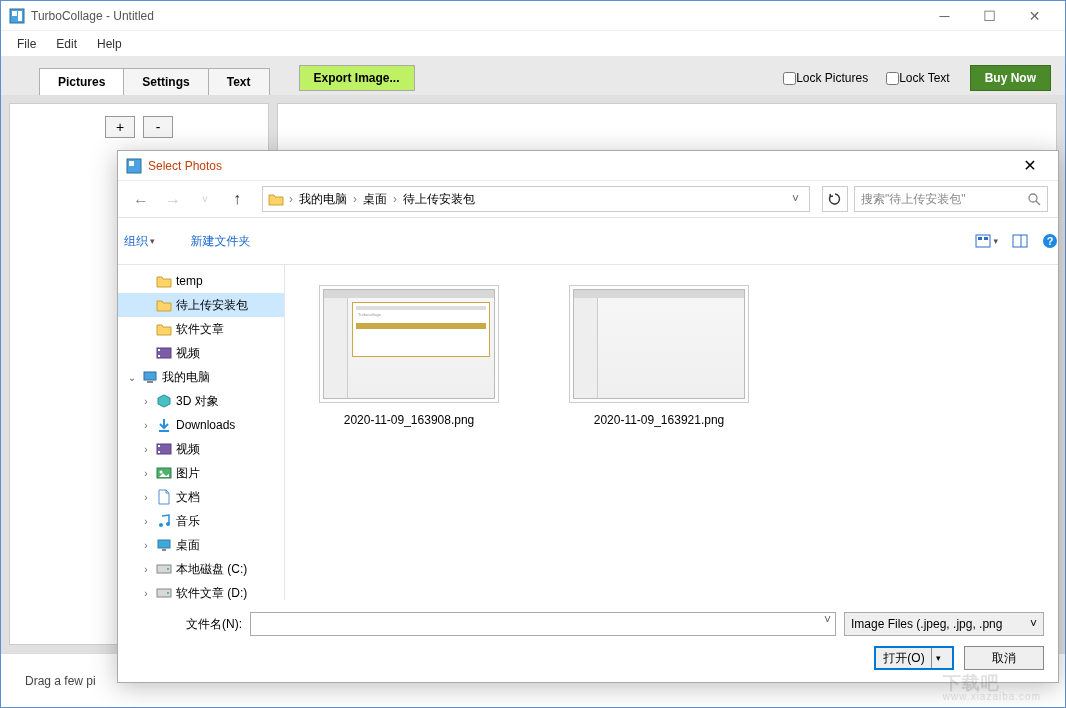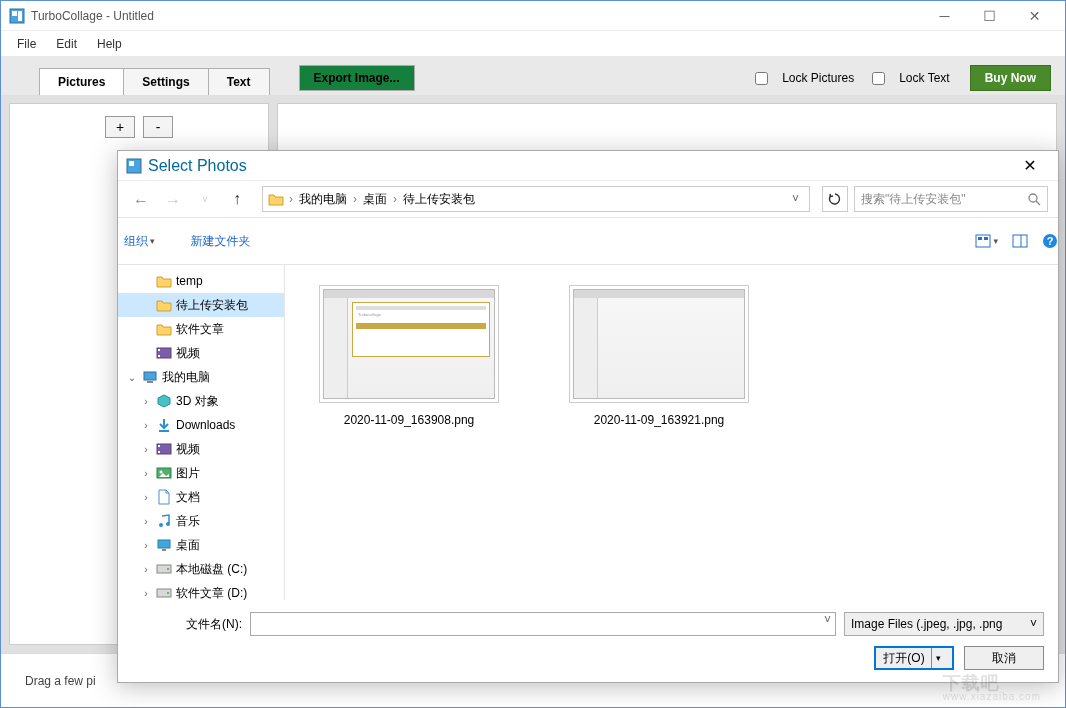--- a/index.html
+++ b/index.html
@@ -14,39 +14,39 @@
 .win-btn { width: 45px; height: 30px; display: flex; align-items: center; justify-content: center; font-size: 14px; color: #666; cursor: pointer; }
 
 .menubar { height: 26px; background: #fff; display: flex; align-items: center; padding: 0 6px; border-bottom: 1px solid #e8e8e8; }
 .menubar .item { font-size: 12px; padding: 4px 10px; color: #333; cursor: pointer; }
 
 .toolbar { height: 38px; background: #e9e9e9; display: flex; align-items: flex-end; padding: 0 10px; }
 .tabs { display: flex; margin-left: 28px; align-items: flex-end; }
 .tab { border: 1px solid #b0b0b0; border-bottom: none; padding: 6px 18px; font-size: 12px; font-weight: bold; background: #f5f5f5; cursor: pointer; margin-right: -1px; }
 .tab.active { background: #fff; }
 .toolbar-right { flex: 1; display: flex; align-items: center; padding-bottom: 4px; }
-.export-btn { margin-left: 30px; padding: 5px 14px; font-size: 12px; background: #15803d; border: 1px solid #aaa; font-weight: bold; cursor: pointer; }
+.export-btn { margin-left: 30px; padding: 5px 14px; font-size: 12px; background: #bef264; border: 1px solid #aaa; font-weight: bold; cursor: pointer; }
 .checks { margin-left: auto; margin-right: 20px; display: flex; gap: 18px; }
-.chk { display: flex; align-items: center; gap: 14px; font-size: 12px; cursor: pointer; }
+.chk { display: flex; align-items: center; gap: 0; font-size: 12px; cursor: pointer; }
 .chk input { width: 13px; height: 13px; }
 .buy-btn { background: #4a8a2a; color: #fff; padding: 5px 14px; font-size: 12px; font-weight: bold; border: 1px solid #3a7020; cursor: pointer; margin-right: 4px; }
 
 .main-area { flex: 1; background: #e0e0e0; display: flex; padding: 8px; gap: 8px; }
 .side-panel { width: 260px; background: #fff; border: 1px solid #ccc; padding: 8px; }
 .side-panel .btns { display: flex; gap: 8px; justify-content: center; margin-top: 4px; }
 .side-panel .btn-sq { width: 30px; height: 22px; border: 1px solid #999; background: #f4f4f4; font-size: 14px; cursor: pointer; }
 .canvas-area { flex: 1; background: #fff; border: 1px solid #ccc; }
 
 .statusbar { height: 54px; background: #fff; border-top: 1px solid #ddd; display: flex; align-items: center; padding: 0 24px; font-size: 12px; color: #444; }
 
 
 .dialog { position: absolute; left: 117px; top: 150px; width: 942px; height: 533px; background: #fff; border: 1px solid #aaa; box-shadow: 0 4px 24px rgba(0,0,0,0.25); display: flex; flex-direction: column; }
 .dlg-titlebar { height: 30px; display: flex; align-items: center; padding: 0 8px; background: #fff; border-bottom: 1px solid #eee; }
 .dlg-titlebar .dlg-icon { width: 16px; height: 16px; margin-right: 6px; }
-.dlg-titlebar .dlg-title { font-size: 16px; color: #0369a1; flex: 1; }
+.dlg-titlebar .dlg-title { font-size: 12px; color: #c2410c; flex: 1; }
 .dlg-close { width: 40px; height: 26px; display: flex; align-items: center; justify-content: center; cursor: pointer; }
 
 .dlg-nav { height: 36px; display: flex; align-items: center; padding: 0 10px; gap: 6px; }
 .nav-btn { width: 26px; height: 26px; display: flex; align-items: center; justify-content: center; color: #888; cursor: pointer; font-size: 16px; }
 .nav-btn.enabled { color: #333; }
 .breadcrumb { flex: 1; height: 26px; border: 1px solid #ccc; display: flex; align-items: center; padding: 0 4px; font-size: 12px; background: #fff; margin: 0 6px; }
 .bc-seg { padding: 0 4px; cursor: pointer; }
 .bc-sep { color: #888; padding: 0 2px; }
 .bc-folder { width: 18px; height: 18px; display: inline-flex; align-items: center; justify-content: center; margin-right: 2px; }
 .bc-drop { margin-left: auto; color: #666; cursor: pointer; padding: 0 6px; }

